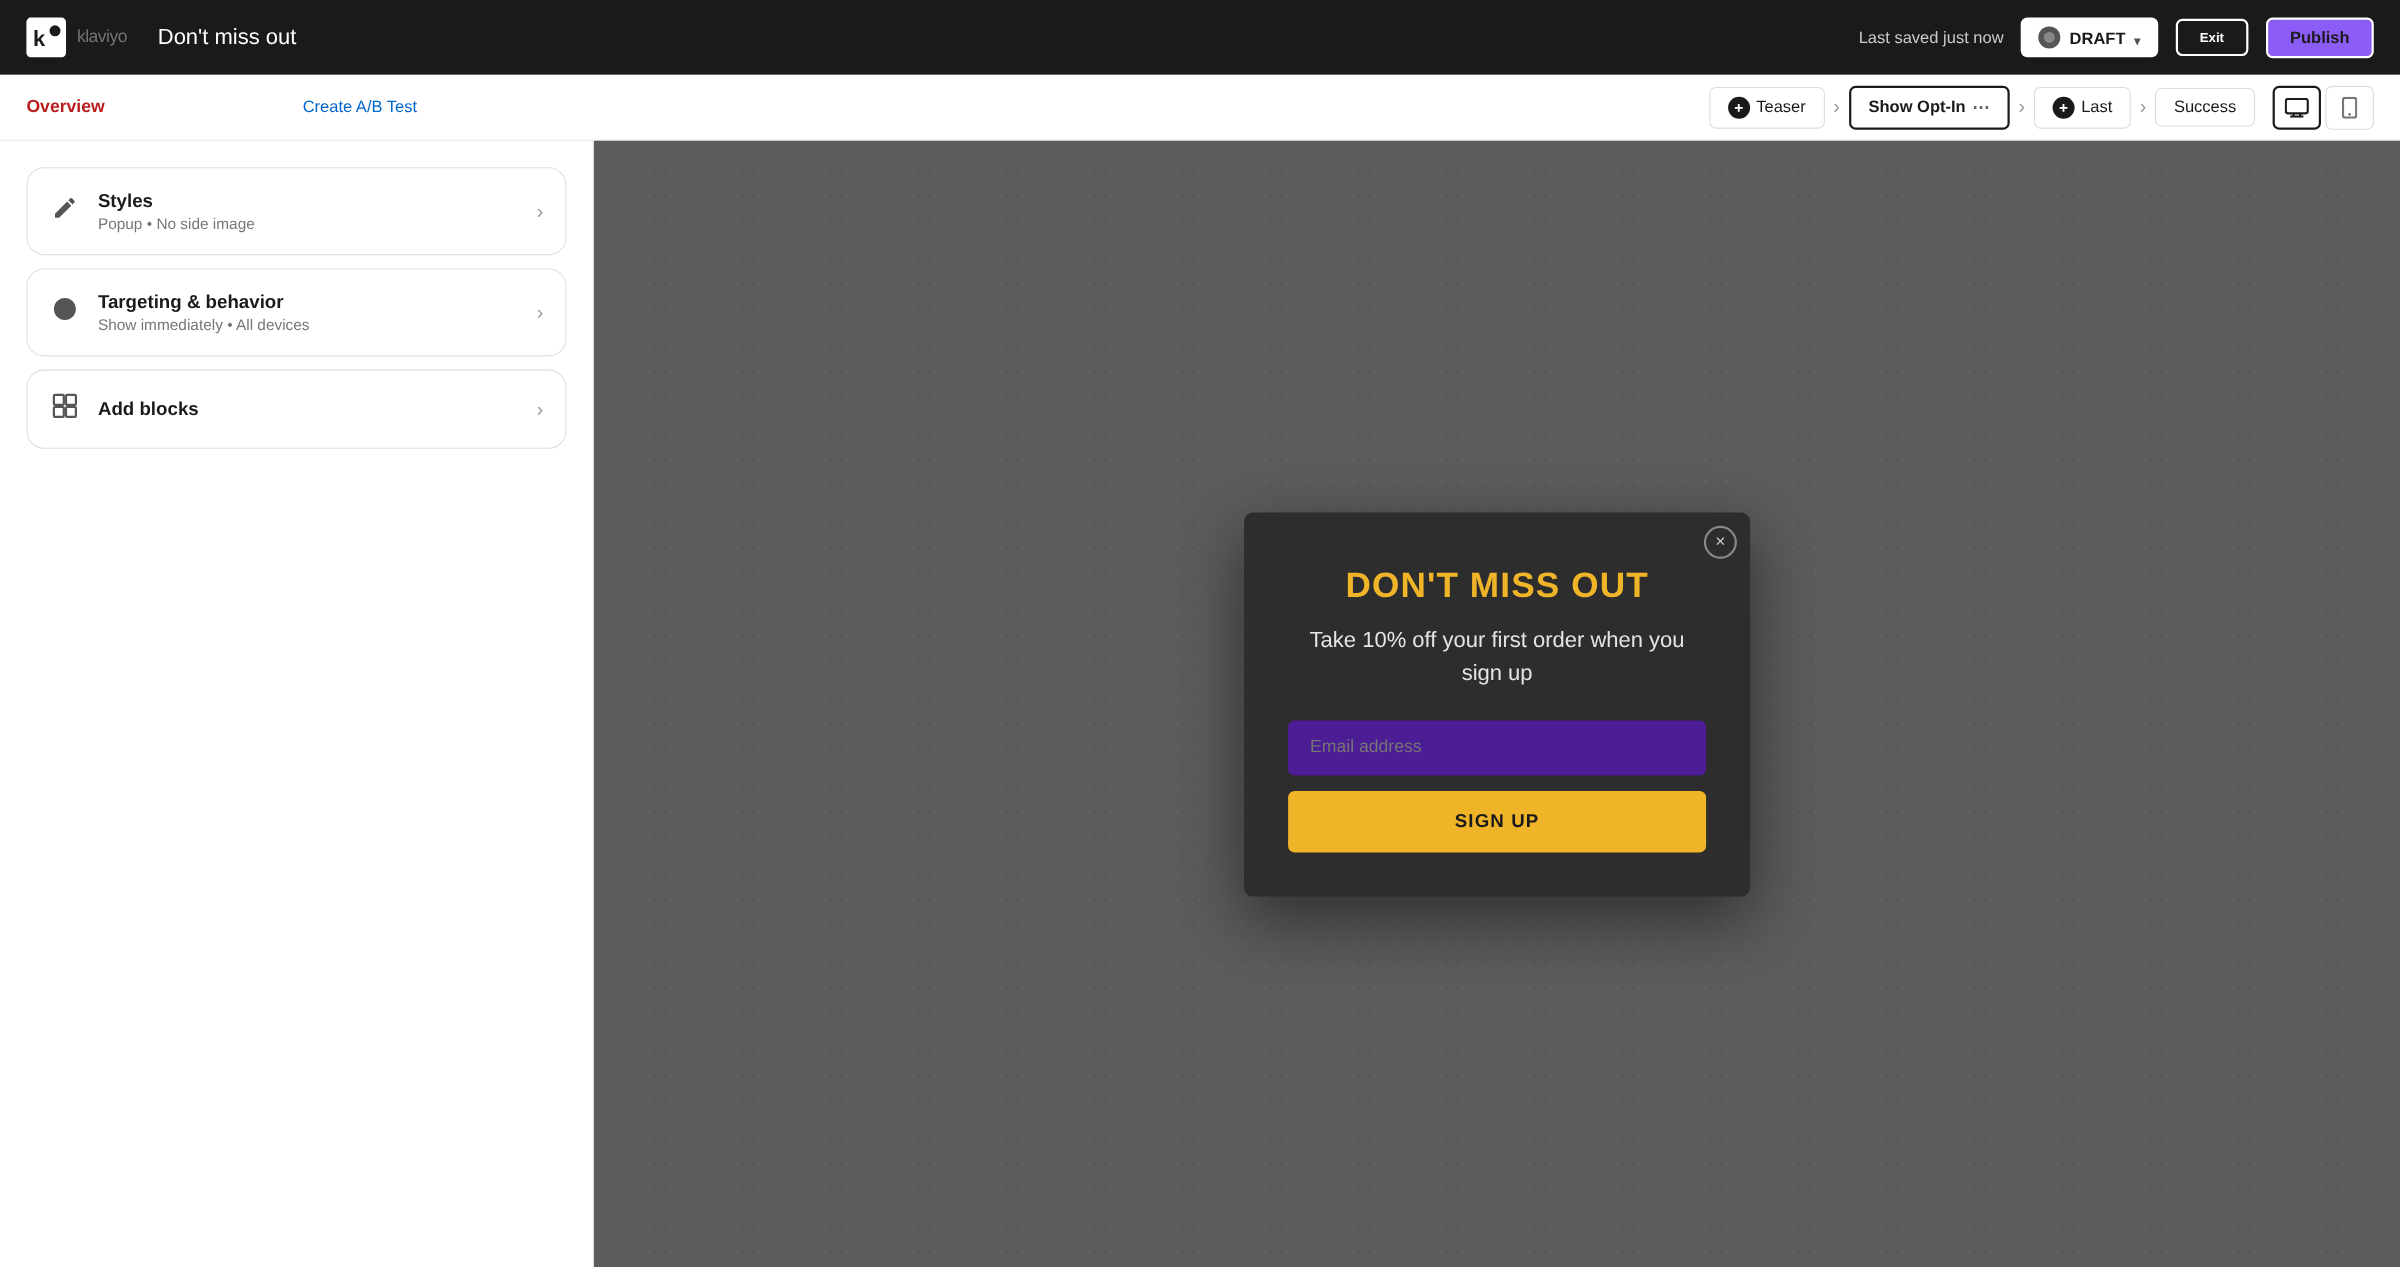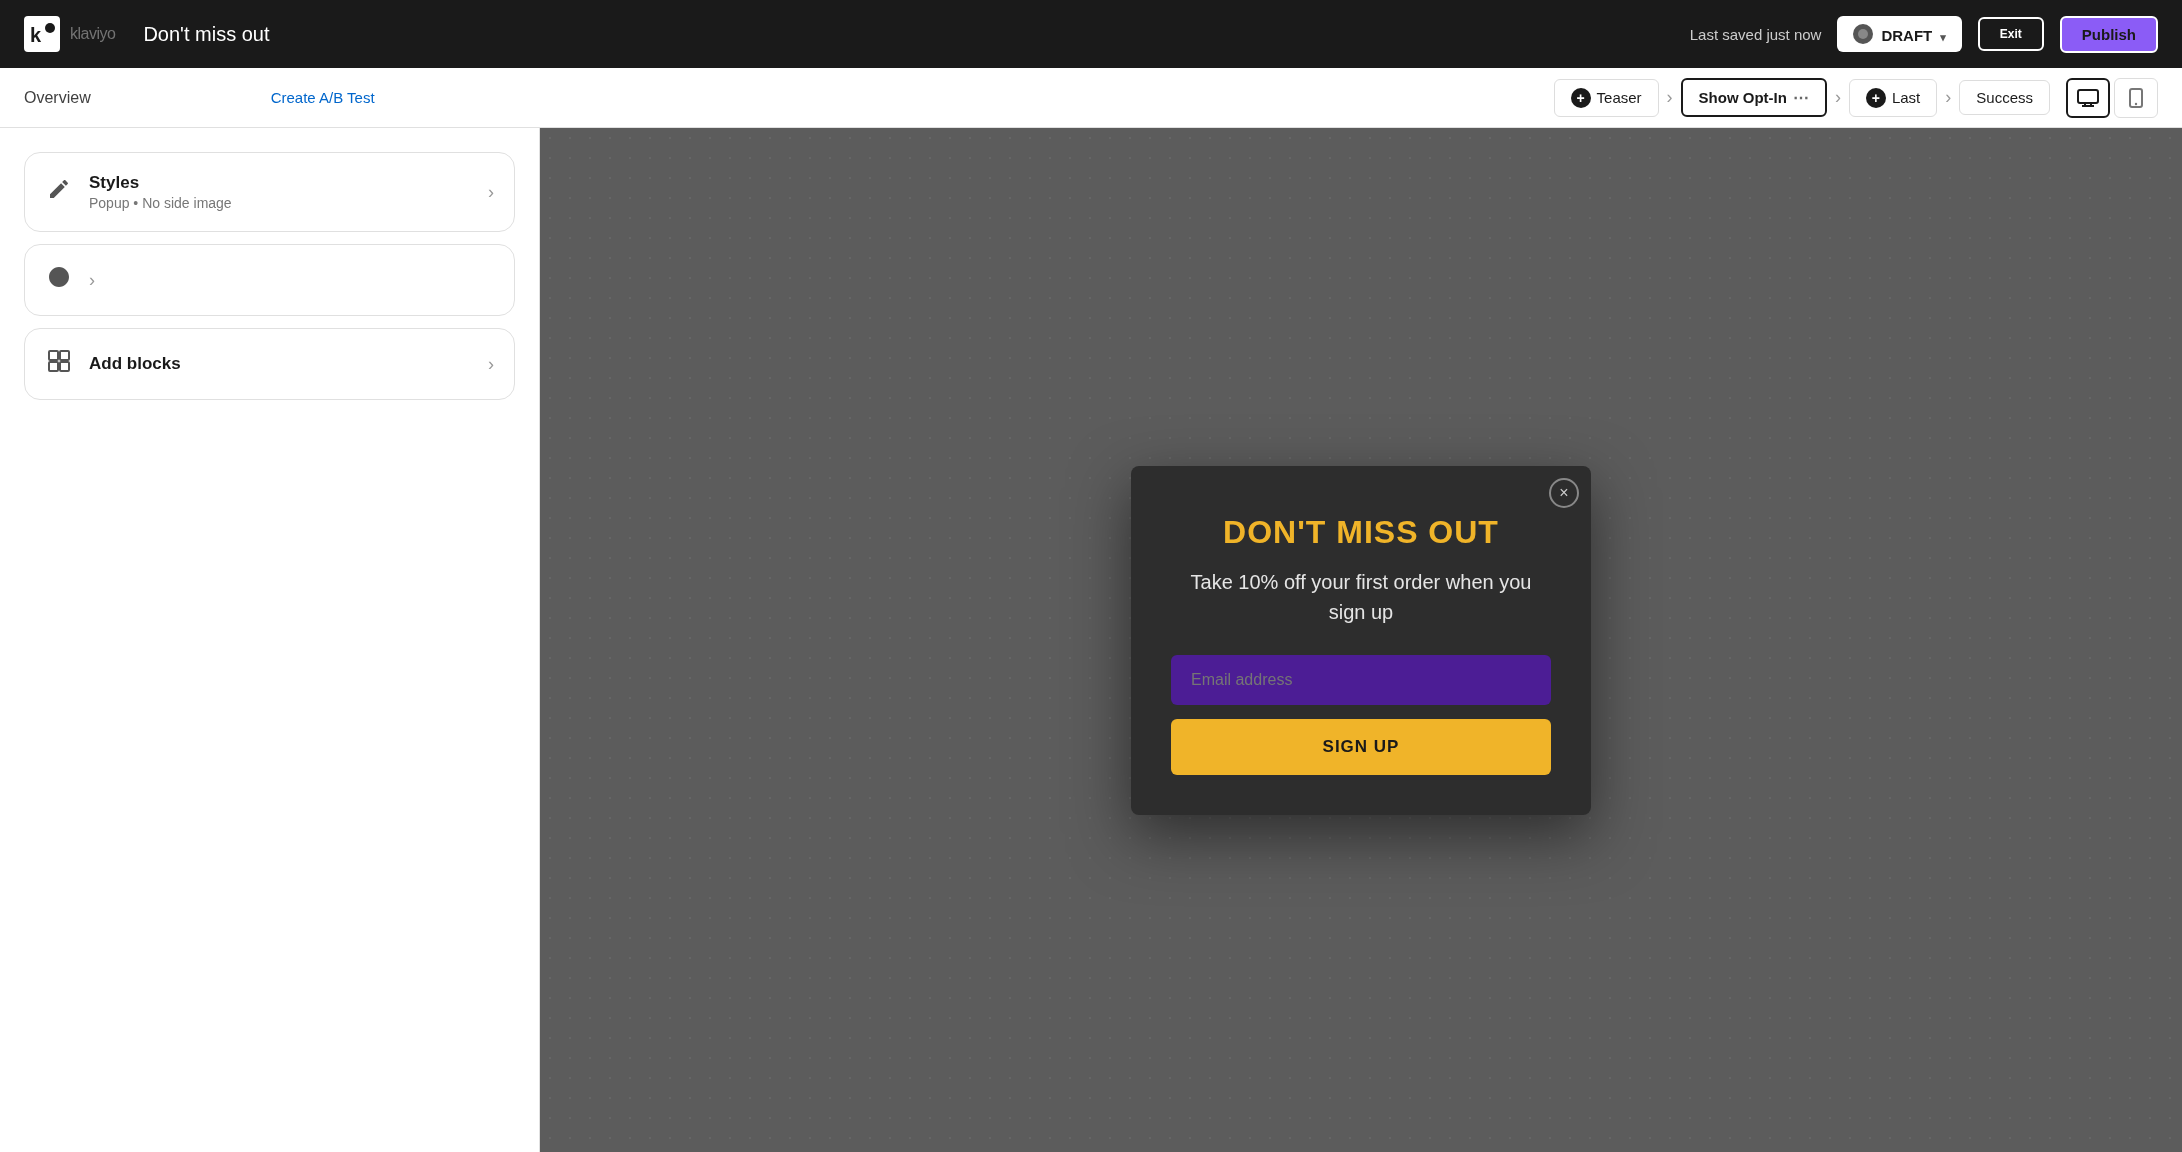--- a/index.html
+++ b/index.html
@@ -104,22 +104,22 @@
     .second-bar {
       display: flex;
       align-items: center;
       background: white;
       height: 60px;
       padding: 0 24px;
       border-bottom: 1px solid #e0e0e0;
     }
     .overview-label {
       font-size: 16px;
-      font-weight: 400;
-      color: #404040;
+      font-weight: 700;
+      color: #b91c1c;
     }
     .create-ab-test {
       color: #0066cc;
       font-size: 15px;
       cursor: pointer;
       text-decoration: none;
       margin-left: 180px;
     }
     .second-bar-spacer { flex: 1; }
     .step-nav {
@@ -403,20 +403,24 @@
       </div>
       <span class="panel-card-chevron">›</span>
     </div>
 
     <div class="panel-card">
       <div class="panel-card-icon">
         <svg width="24" height="24" viewBox="0 0 24 24" fill="none">
           <path d="M12 2C6.48 2 2 6.48 2 12s4.48 10 10 10 10-4.48 10-10S17.52 2 12 2zm-1 17.93V18c0-.55.45-1 1-1s1 .45 1 1v1.93C16.95 19.45 19.45 16.95 19.93 14H18c-.55 0-1-.45-1-1s.45-1 1-1h1.93C19.45 9.05 16.95 6.55 14 6.07V8c0 .55-.45 1-1 1s-1-.45-1-1V6.07C9.05 6.55 6.55 9.05 6.07 12H8c.55 0 1 .45 1 1s-.45 1-1 1H6.07c.48 2.95 2.98 5.45 4.93 5.93zM12 15c-1.66 0-3-1.34-3-3s1.34-3 3-3 3 1.34 3 3-1.34 3-3 3z" fill="#555"></path>
         </svg>
       </div>
+      <div class="panel-card-text">
+        <div class="panel-card-title">Targeting &amp; behavior</div>
+        <div class="panel-card-subtitle">Show immediately • All devices</div>
+      </div>
       <span class="panel-card-chevron">›</span>
     </div>
 
     <div class="panel-card">
       <div class="panel-card-icon">
         <svg width="24" height="24" viewBox="0 0 24 24" fill="none">
           <rect x="2" y="2" width="9" height="9" rx="1" stroke="#555" stroke-width="2" fill="none"></rect>
           <rect x="13" y="2" width="9" height="9" rx="1" stroke="#555" stroke-width="2" fill="none"></rect>
           <rect x="2" y="13" width="9" height="9" rx="1" stroke="#555" stroke-width="2" fill="none"></rect>
           <rect x="13" y="13" width="9" height="9" rx="1" stroke="#555" stroke-width="2" fill="none"></rect>

